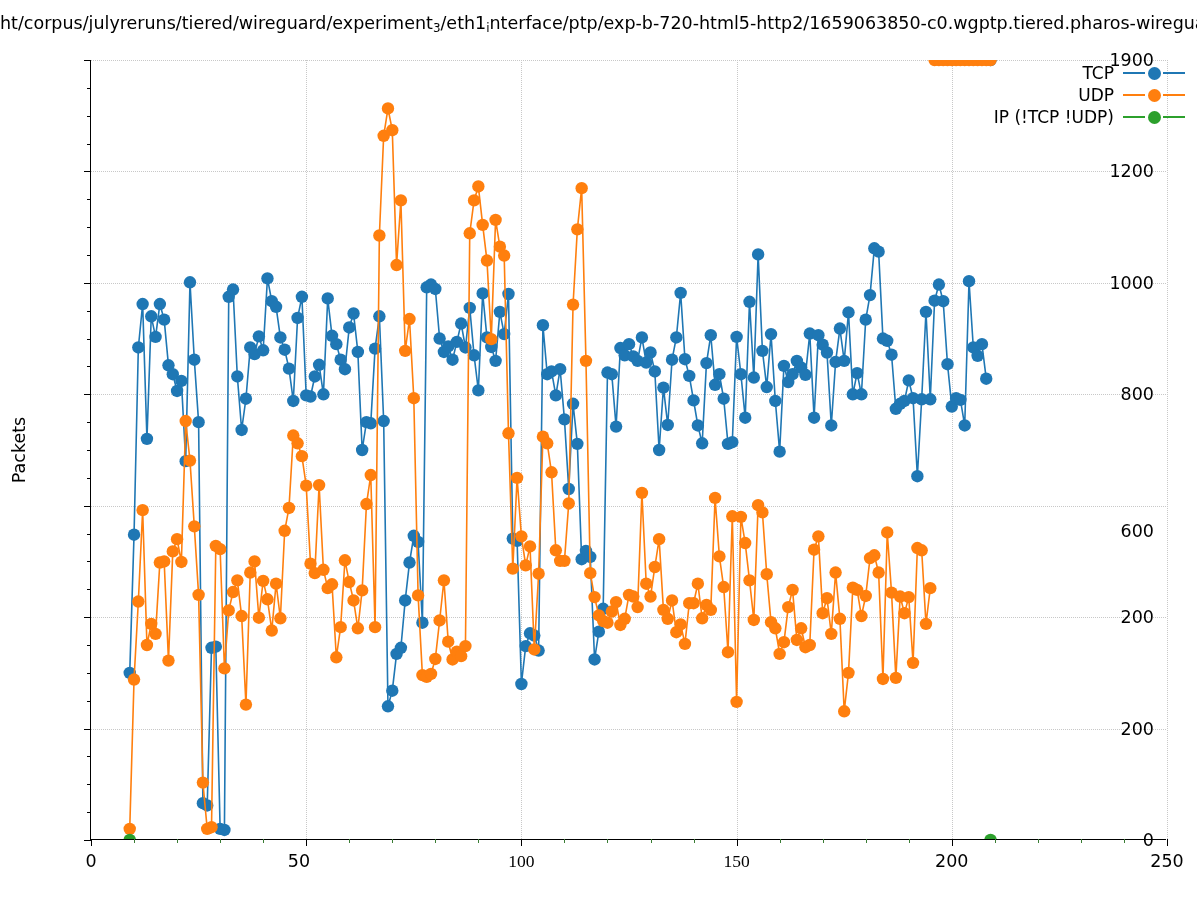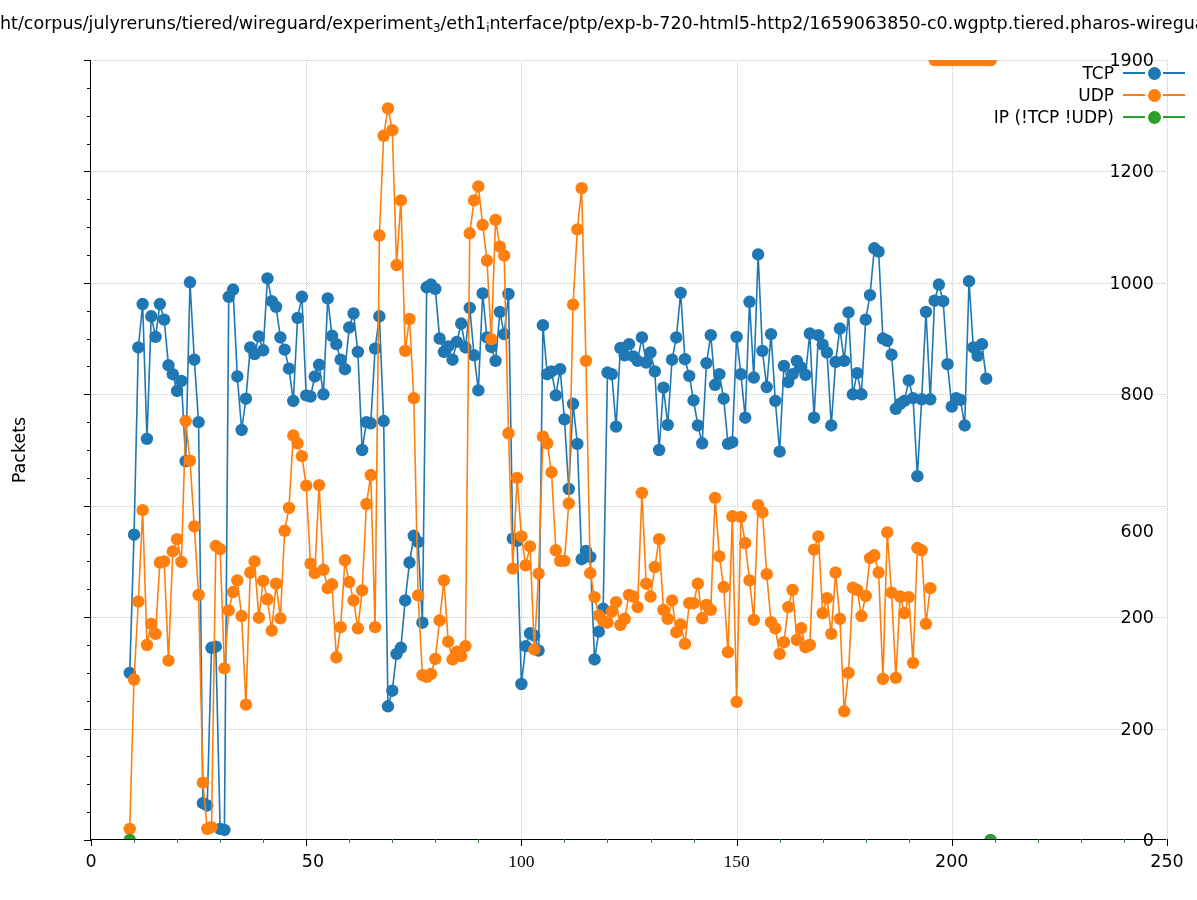--- a/index.html
+++ b/index.html
@@ -115,21 +115,21 @@
         <div class="ytick ytick-minor" style="top: 250.714px;"></div>
         <div class="ytick ytick-minor" style="top: 195px;"></div>
         <div class="ytick ytick-minor" style="top: 167.143px;"></div>
         <div class="ytick ytick-minor" style="top: 139.286px;"></div>
         <div class="ytick ytick-minor" style="top: 83.5714px;"></div>
         <div class="ytick ytick-minor" style="top: 55.7143px;"></div>
         <div class="ytick ytick-minor" style="top: 27.8571px;"></div>
         <div class="xtick" style="left: 0px;"></div>
         <div class="xlabel-t" style="left: 0px;">0</div>
         <div class="xtick" style="left: 215.2px;"></div>
-        <div class="xlabel-t" style="left: 222px;">50</div>
+        <div class="xlabel-t" style="left: 208px;">50</div>
         <div class="xtick" style="left: 430.4px;"></div>
         <div class="xlabel-t" style="left: 430.4px; font-family: Liberation Serif, serif;">100</div>
         <div class="xtick" style="left: 645.6px;"></div>
         <div class="xlabel-t" style="left: 645.6px; font-family: Liberation Serif, serif;">150</div>
         <div class="xtick" style="left: 860.8px;"></div>
         <div class="xlabel-t" style="left: 860.8px;">200</div>
         <div class="xtick" style="left: 1076px;"></div>
         <div class="xlabel-t" style="left: 1076px;">250</div>
         <div class="xtick minor" style="left: 43.04px;"></div>
         <div class="xtick minor" style="left: 86.08px;"></div>

